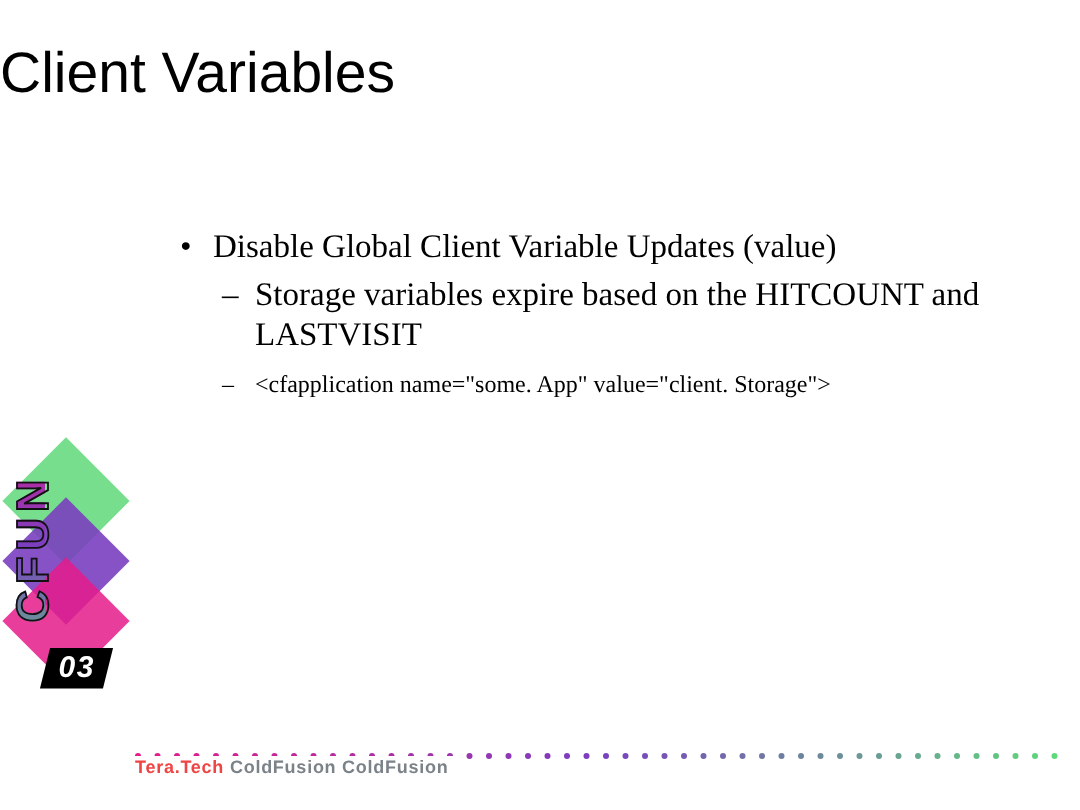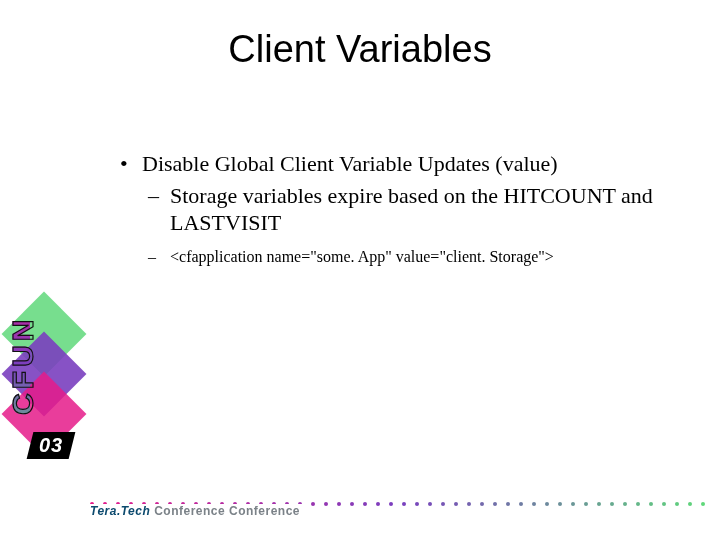--- a/index.html
+++ b/index.html
@@ -17,21 +17,20 @@
     width: 720px;
     height: 540px;
     position: relative;
     box-sizing: border-box;
   }
   .title {
     position: absolute;
     top: 28px;
     left: 0;
     width: 100%;
-    text-align: center;
     font-size: 38px;
     font-family: Arial, Helvetica, sans-serif;
     font-weight: 400;
   }
   .body {
     position: absolute;
     top: 150px;
     left: 120px;
     width: 540px;
     font-size: 22px;
@@ -147,22 +146,21 @@
     top: 4px;
     font-family: Arial, Helvetica, sans-serif;
     font-weight: 700;
     font-size: 12px;
     letter-spacing: 0.5px;
     color: #7b8288;
     background: #fff;
     padding-right: 6px;
   }
   .footer-text .accent {
-    color: #0c4a6e;
-    font-style: italic;
+    color: #ef4444;
   }
 </style>
 </head>
 <body>
 
 <div class="slide">
 
   <div class="title">Client Variables</div>
 
   <div class="body">
@@ -175,17 +173,17 @@
     <div class="diamond d-top"></div>
     <div class="diamond d-mid"></div>
     <div class="diamond d-bot"></div>
     <div class="cfun-text">CFUN</div>
     <div class="year-box"><span>03</span></div>
   </div>
 
   <div class="footer">
     <div class="dots" id="dot-row"><span style="background: rgb(229, 27, 138);"></span><span style="background: rgb(224, 29, 140);"></span><span style="background: rgb(220, 30, 143);"></span><span style="background: rgb(215, 32, 145);"></span><span style="background: rgb(211, 33, 147);"></span><span style="background: rgb(206, 35, 149);"></span><span style="background: rgb(202, 36, 152);"></span><span style="background: rgb(197, 38, 154);"></span><span style="background: rgb(193, 39, 156);"></span><span style="background: rgb(188, 41, 158);"></span><span style="background: rgb(183, 42, 161);"></span><span style="background: rgb(179, 44, 163);"></span><span style="background: rgb(174, 45, 165);"></span><span style="background: rgb(170, 47, 167);"></span><span style="background: rgb(165, 48, 170);"></span><span style="background: rgb(161, 50, 172);"></span><span style="background: rgb(156, 52, 174);"></span><span style="background: rgb(152, 53, 176);"></span><span style="background: rgb(147, 55, 179);"></span><span style="background: rgb(142, 56, 181);"></span><span style="background: rgb(138, 58, 183);"></span><span style="background: rgb(133, 59, 185);"></span><span style="background: rgb(129, 61, 188);"></span><span style="background: rgb(124, 62, 190);"></span><span style="background: rgb(121, 66, 190);"></span><span style="background: rgb(120, 73, 187);"></span><span style="background: rgb(119, 79, 184);"></span><span style="background: rgb(118, 86, 181);"></span><span style="background: rgb(117, 92, 178);"></span><span style="background: rgb(116, 99, 175);"></span><span style="background: rgb(115, 105, 172);"></span><span style="background: rgb(113, 112, 169);"></span><span style="background: rgb(112, 118, 166);"></span><span style="background: rgb(111, 125, 163);"></span><span style="background: rgb(110, 131, 160);"></span><span style="background: rgb(109, 138, 157);"></span><span style="background: rgb(108, 144, 154);"></span><span style="background: rgb(106, 151, 151);"></span><span style="background: rgb(105, 157, 148);"></span><span style="background: rgb(104, 164, 145);"></span><span style="background: rgb(103, 170, 143);"></span><span style="background: rgb(102, 177, 140);"></span><span style="background: rgb(101, 183, 137);"></span><span style="background: rgb(100, 190, 134);"></span><span style="background: rgb(98, 196, 131);"></span><span style="background: rgb(97, 203, 128);"></span><span style="background: rgb(96, 209, 125);"></span><span style="background: rgb(95, 216, 122);"></span></div>
     <div class="footer-text">
-      <span class="accent">Tera.Tech</span><span> Conference Conference</span>
+      <span class="accent">Tera.Tech</span><span> ColdFusion ColdFusion</span>
     </div>
   </div>
 
 </div>
 
 </body></html>

